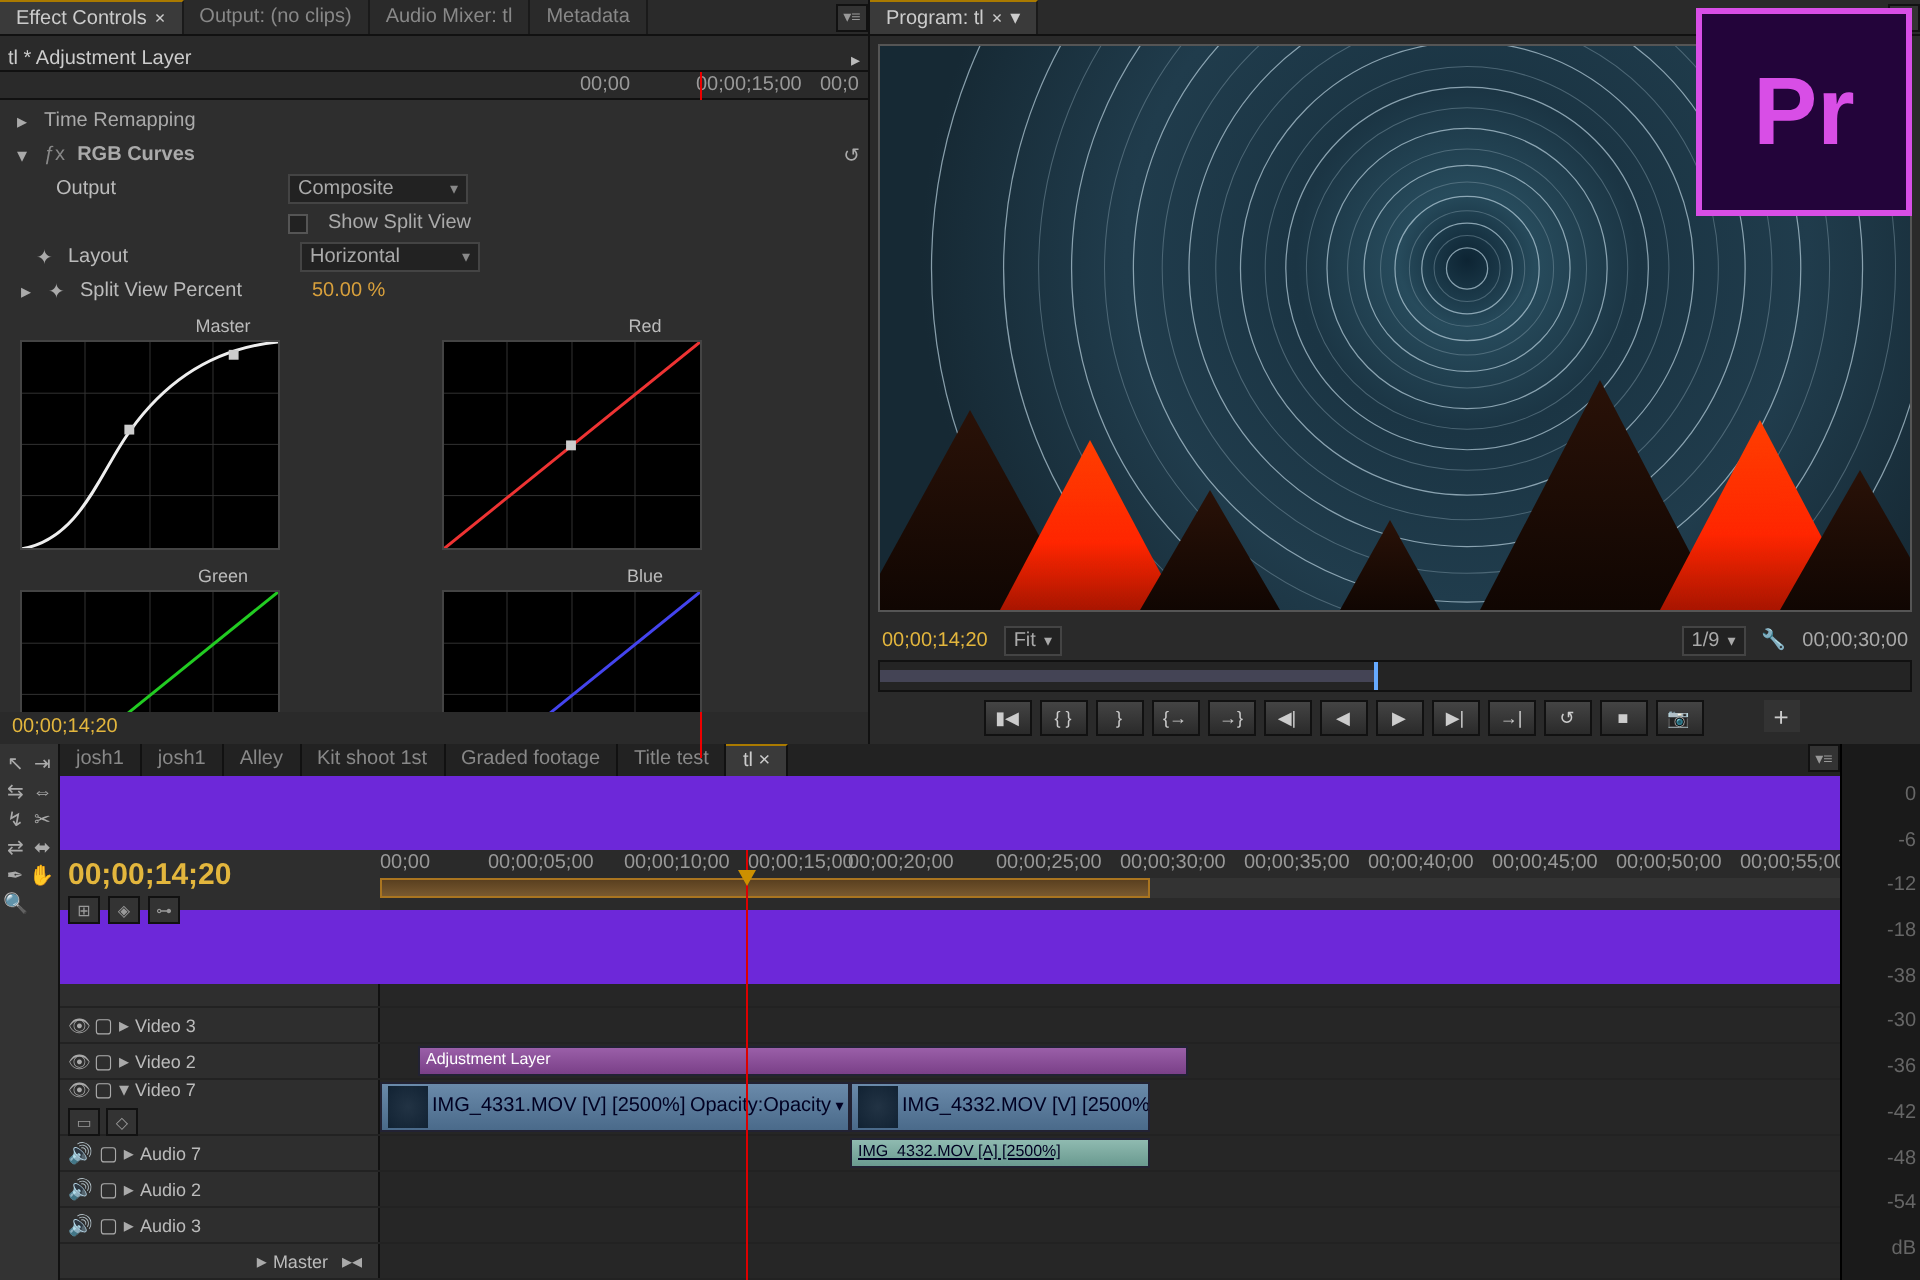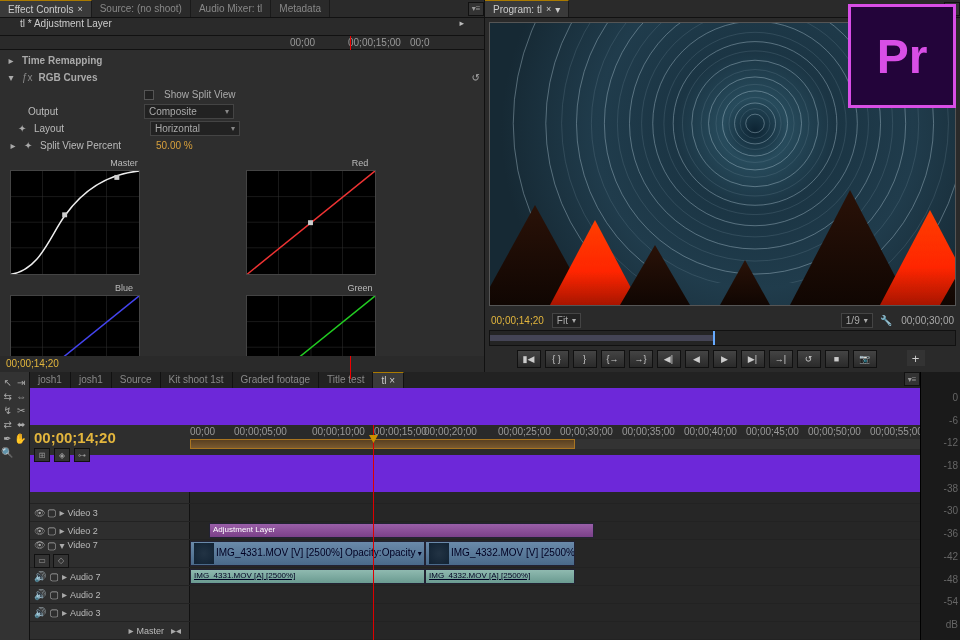--- a/index.html
+++ b/index.html
@@ -4,22 +4,22 @@
 <style>
 * { margin: 0; padding: 0; box-sizing: border-box; font-family: Tahoma, Arial, sans-serif; font-size: 10px; user-select: none; }
 body { background: #1a1a1a; color: #aaa; width: 960px; height: 640px; overflow: hidden; position: relative; }
 .tab-bar { background: #2a2a2a; height: 18px; display: flex; align-items: center; border-bottom: 1px solid #111; }
 .tab { padding: 2px 8px; color: #888; cursor: pointer; border-right: 1px solid #1a1a1a; height: 100%; display: flex; align-items: center; }
 .tab.active { background: #3a3a3a; color: #ccc; border-top: 1px solid #aa7a00; }
 .tab .close { margin-left: 4px; font-size: 9px; }
 
 
 .top-pane { display: flex; height: 372px; }
-.effect-panel { width: 485px; background: #2e2e2e; display: flex; flex-direction: column; border-right: 1px solid #111; }
-.effect-header { background: #2a2a2a; display: flex; height: 18px; align-items: flex-start; padding: 0 20px; border-bottom: 1px solid #111; }
+.effect-panel { width: 435px; background: #2e2e2e; display: flex; flex-direction: column; border-right: 1px solid #111; }
+.effect-header { background: #2a2a2a; display: flex; height: 18px; align-items: flex-end; padding: 0 4px; border-bottom: 1px solid #111; }
 .effect-header .title { flex: 1; color: #ccc; }
 .effect-header .ts { color: #bbb; font-size: 9px; }
 .effect-ruler { background: #2a2a2a; height: 14px; position: relative; font-size: 8px; color: #999; border-bottom: 1px solid #111;}
 .effect-ruler span { position: absolute; top: 1px; }
 .effect-ruler .playhead { position: absolute; left: 350px; top: 0; bottom: -330px; width: 1px; background: #e00; }
 .effect-body { flex: 1; overflow: hidden; padding: 2px 4px; background: #2e2e2e; position: relative; }
 .prop-row { display: flex; align-items: center; height: 17px; gap: 6px; padding-left: 2px; }
 .tw { width: 10px; display:inline-block; text-align:center; color:#aaa; }
 .prop-label { width: 110px; color: #bbb; }
 .dropdown { background: #222; border: 1px solid #444; padding: 1px 4px; color: #aaa; width: 90px; display:flex; justify-content:space-between; align-items:center; }
@@ -97,57 +97,57 @@
 <div class="pr-logo">Pr</div>
 
 <div class="top-pane">
 
   <div class="effect-panel">
     <div class="tab-bar">
       <div class="tab active">
           <span>Effect Controls</span>
           <span class="close">×</span>
         </div>
-      <div class="tab">Source: (no shoot)</div>
+      <div class="tab">Output: (no clips)</div>
       <div class="tab">Audio Mixer: tl</div>
       <div class="tab">Metadata</div>
       <div style="flex:1"></div>
       <div class="icon-btn">▾≡</div>
     </div>
     <div class="effect-header">
       <span class="title">tl * Adjustment Layer</span>
       <span class="ts">▸</span>
     </div>
     <div class="effect-ruler">
       <span style="left:290px">00;00</span>
       <span style="left:348px">00;00;15;00</span>
       <span style="left:410px">00;0</span>
       <div class="playhead"></div>
     </div>
     <div class="effect-body">
       <div class="prop-row">
           <span class="tw">▸</span>
-          <span style="font-weight:bold">Time Remapping</span>
+          <span style="font-weight:normal">Time Remapping</span>
         </div>
       <div class="prop-row">
           <span class="tw">▾</span>
           <span style="color:#888">ƒx</span>
           <span style="font-weight:bold">RGB Curves</span>
           <span style="flex:1"></span>
           <span>↺</span>
         </div>
-      <div class="prop-row" style="padding-left:140px">
-        <span class="check"></span>
-        <span>Show Split View</span>
-      </div>
       <div class="prop-row" style="padding-left:24px">
         <span class="prop-label">Output</span>
         <div class="dropdown">
             <span>Composite</span>
           </div>
+      </div>
+      <div class="prop-row" style="padding-left:140px">
+        <span class="check"></span>
+        <span>Show Split View</span>
       </div>
       <div class="prop-row" style="padding-left:14px">
         <span style="width:10px">✦</span>
         <span class="prop-label">Layout</span>
         <div class="dropdown">
             <span>Horizontal</span>
           </div>
       </div>
       <div class="prop-row" style="padding-left:4px">
         <span class="tw">▸</span>
@@ -186,48 +186,48 @@
                   <line x1="32" y1="0" x2="32" y2="105"></line>
                   <line x1="65" y1="0" x2="65" y2="105"></line>
                   <line x1="97" y1="0" x2="97" y2="105"></line>
                 </g>
                 <line x1="0" y1="105" x2="130" y2="0" stroke="#e33" stroke-width="1.5"></line>
                 <rect x="62" y="50" width="5" height="5" fill="#ccc"></rect>
               </svg>
           </div>
         </div>
         <div class="curve-cell">
+          <div class="curve-title">Green</div>
+          <div class="curve-box">
+            <svg viewBox="0 0 130 105">
+                <g stroke="#333" stroke-width="0.5">
+                  <line x1="0" y1="26" x2="130" y2="26"></line>
+                  <line x1="0" y1="52" x2="130" y2="52"></line>
+                  <line x1="0" y1="78" x2="130" y2="78"></line>
+                  <line x1="32" y1="0" x2="32" y2="105"></line>
+                  <line x1="65" y1="0" x2="65" y2="105"></line>
+                  <line x1="97" y1="0" x2="97" y2="105"></line>
+                </g>
+                <line x1="0" y1="105" x2="130" y2="0" stroke="#2c2" stroke-width="1.5"></line>
+              </svg>
+          </div>
+        </div>
+        <div class="curve-cell">
           <div class="curve-title">Blue</div>
           <div class="curve-box">
             <svg viewBox="0 0 130 105">
                 <g stroke="#333" stroke-width="0.5">
                   <line x1="0" y1="26" x2="130" y2="26"></line>
                   <line x1="0" y1="52" x2="130" y2="52"></line>
                   <line x1="0" y1="78" x2="130" y2="78"></line>
                   <line x1="32" y1="0" x2="32" y2="105"></line>
                   <line x1="65" y1="0" x2="65" y2="105"></line>
                   <line x1="97" y1="0" x2="97" y2="105"></line>
                 </g>
                 <line x1="0" y1="105" x2="130" y2="0" stroke="#44e" stroke-width="1.5"></line>
-              </svg>
-          </div>
-        </div>
-        <div class="curve-cell">
-          <div class="curve-title">Green</div>
-          <div class="curve-box">
-            <svg viewBox="0 0 130 105">
-                <g stroke="#333" stroke-width="0.5">
-                  <line x1="0" y1="26" x2="130" y2="26"></line>
-                  <line x1="0" y1="52" x2="130" y2="52"></line>
-                  <line x1="0" y1="78" x2="130" y2="78"></line>
-                  <line x1="32" y1="0" x2="32" y2="105"></line>
-                  <line x1="65" y1="0" x2="65" y2="105"></line>
-                  <line x1="97" y1="0" x2="97" y2="105"></line>
-                </g>
-                <line x1="0" y1="105" x2="130" y2="0" stroke="#2c2" stroke-width="1.5"></line>
               </svg>
           </div>
         </div>
       </div>
     </div>
     <div class="timecode-small">00;00;14;20</div>
   </div>
 
   <div class="program-panel">
     <div class="tab-bar">
@@ -337,42 +337,42 @@
       </div>
     <div class="tool-row">
         <div class="tool">🔍</div>
       </div>
   </div>
 
   <div class="timeline-panel">
     <div class="seq-tabs">
       <div class="seq-tab">josh1</div>
       <div class="seq-tab">josh1</div>
-      <div class="seq-tab">Source</div>
+      <div class="seq-tab">Alley</div>
       <div class="seq-tab">Kit shoot 1st</div>
       <div class="seq-tab">Graded footage</div>
       <div class="seq-tab">Title test</div>
       <div class="seq-tab active"><span>tl</span> ×</div>
       <div style="flex:1"></div>
       <div class="icon-btn">▾≡</div>
     </div>
 
     <div class="tl-header">
       <div class="tl-header-left">
         <div class="tl-tc">00;00;14;20</div>
         <div style="margin-top:2px;display:flex;gap:4px">
           <span class="icon-btn">⊞</span>
           <span class="icon-btn">◈</span>
           <span class="icon-btn">⊶</span>
         </div>
       </div>
       <div class="tl-ruler-wrap">
         <div class="tl-ruler">
           <span style="left:0px">00;00</span>
-          <span style="left:44px">00;00;05;00</span>
+          <span style="left:54px">00;00;05;00</span>
           <span style="left:122px">00;00;10;00</span>
           <span style="left:184px">00;00;15;00</span>
           <span style="left:234px">00;00;20;00</span>
           <span style="left:308px">00;00;25;00</span>
           <span style="left:370px">00;00;30;00</span>
           <span style="left:432px">00;00;35;00</span>
           <span style="left:494px">00;00;40;00</span>
           <span style="left:556px">00;00;45;00</span>
           <span style="left:618px">00;00;50;00</span>
           <span style="left:680px">00;00;55;00</span>
@@ -429,21 +429,20 @@
         </div>
       </div>
       <div class="track">
         <div class="track-head">
             <span>🔊</span>
             <span>▢</span>
             <span>▸</span>
             <span class="track-name">Audio 7</span>
           </div>
         <div class="track-body">
-          <div class="clip audio" style="left:0;width:235px">IMG_4331.MOV [A] [2500%]</div>
           <div class="clip audio" style="left:235px;width:150px">IMG_4332.MOV [A] [2500%]</div>
         </div>
       </div>
       <div class="track">
         <div class="track-head">
             <span>🔊</span>
             <span>▢</span>
             <span>▸</span>
             <span class="track-name">Audio 2</span>
           </div>

